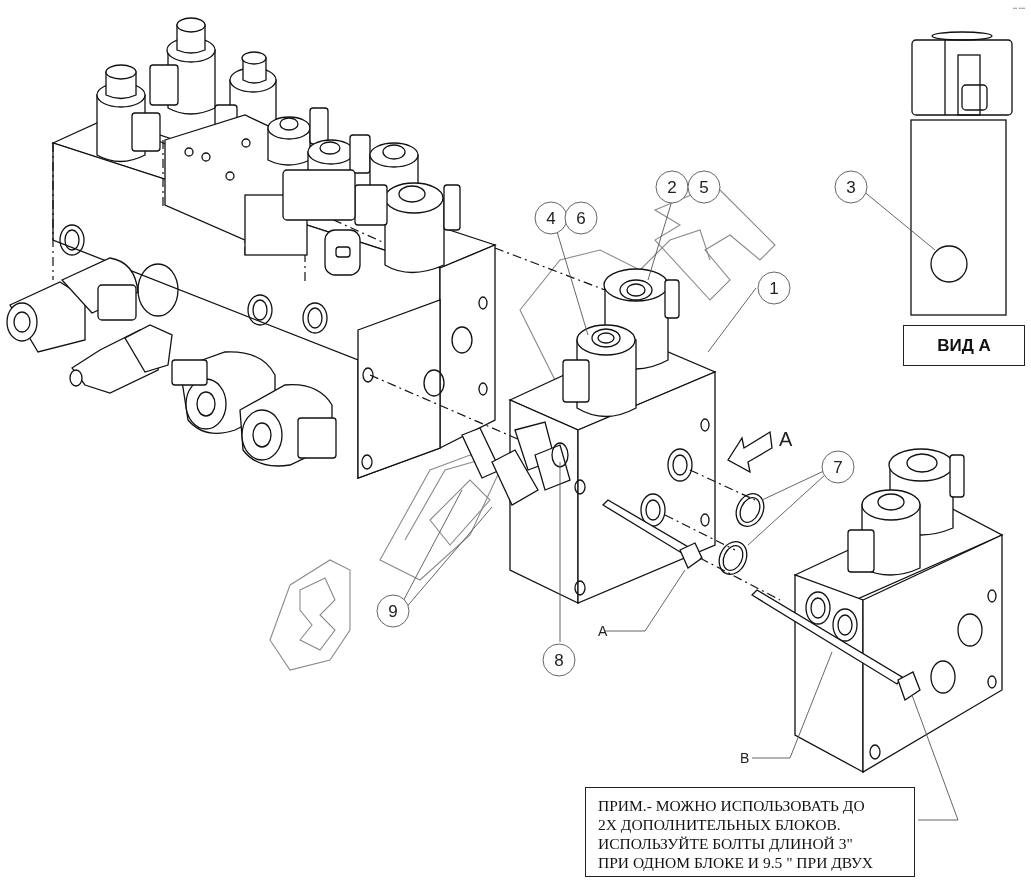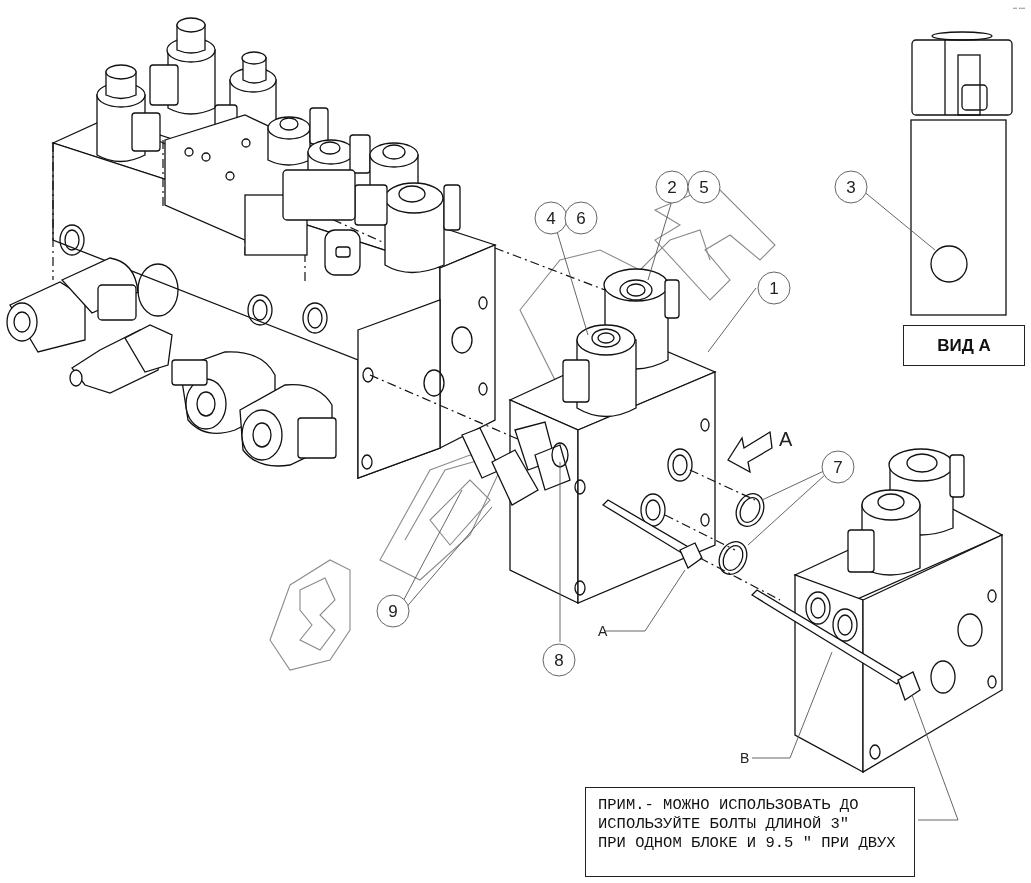--- a/index.html
+++ b/index.html
@@ -7,21 +7,21 @@
   svg { position: absolute; left: 0; top: 0; }
   .ln { fill: none; stroke: #111; stroke-width: 1.3; }
   .lnw { fill: #fff; stroke: #111; stroke-width: 1.3; }
   .dash { fill: none; stroke: #111; stroke-width: 1.2; stroke-dasharray: 9 4 2 4; }
   .wm { fill: none; stroke: #8a8a8a; stroke-width: 1.1; }
   .callout { fill: #fff; stroke: #666; stroke-width: 1; }
   .ctext { font-family: "Liberation Sans", sans-serif; font-size: 17px; fill: #222; text-anchor: middle; dominant-baseline: central; }
   .ltext { font-family: "Liberation Sans", sans-serif; font-size: 14px; fill: #222; }
   .leader { fill: none; stroke: #555; stroke-width: 0.9; }
   .note-box { position: absolute; left: 585px; top: 787px; width: 330px; height: 90px; border: 1.5px solid #222; background: #fff; box-sizing: border-box; padding: 8px 0 0 12px; }
-  .note-line { font-family: Liberation Mono, monospace; font-size: 15.5px; line-height: 19px; color: #111; white-space: nowrap; }
+  .note-line { font-family: Liberation Serif, serif; font-size: 15.5px; line-height: 19px; color: #111; white-space: nowrap; }
   .view-box { position: absolute; left: 903px; top: 325px; width: 122px; height: 41px; border: 1.5px solid #222; background: #fff; box-sizing: border-box; display: flex; align-items: center; justify-content: center; }
   .view-label { font-family: "Liberation Sans", sans-serif; font-weight: bold; font-size: 17px; color: #111; }
   .corner-mark { position: absolute; left: 1013px; top: 5px; font-size: 6px; color: #888; font-family: "Liberation Sans", sans-serif; }
 </style>
 </head>
 <body>
 
 <svg width="1031" height="883" viewBox="0 0 1031 883">
 
   <g>
@@ -283,17 +283,18 @@
   <text class="ltext" x="740" y="763">B</text>
   <text class="ltext" x="779" y="446" style="font-size:20px">A</text>
 </svg>
 
 <div class="view-box">
   <span class="view-label">ВИД А</span>
 </div>
 
 <div class="note-box">
   <div class="note-line">ПРИМ.- МОЖНО ИСПОЛЬЗОВАТЬ ДО</div>
+  <div class="note-line">2Х ДОПОЛНИТЕЛЬНЫХ БЛОКОВ.</div>
   <div class="note-line">ИСПОЛЬЗУЙТЕ БОЛТЫ ДЛИНОЙ 3"</div>
   <div class="note-line">ПРИ ОДНОМ БЛОКЕ И 9.5 " ПРИ ДВУХ</div>
 </div>
 
 <div class="corner-mark">•• •••</div>
 
 </body></html>

